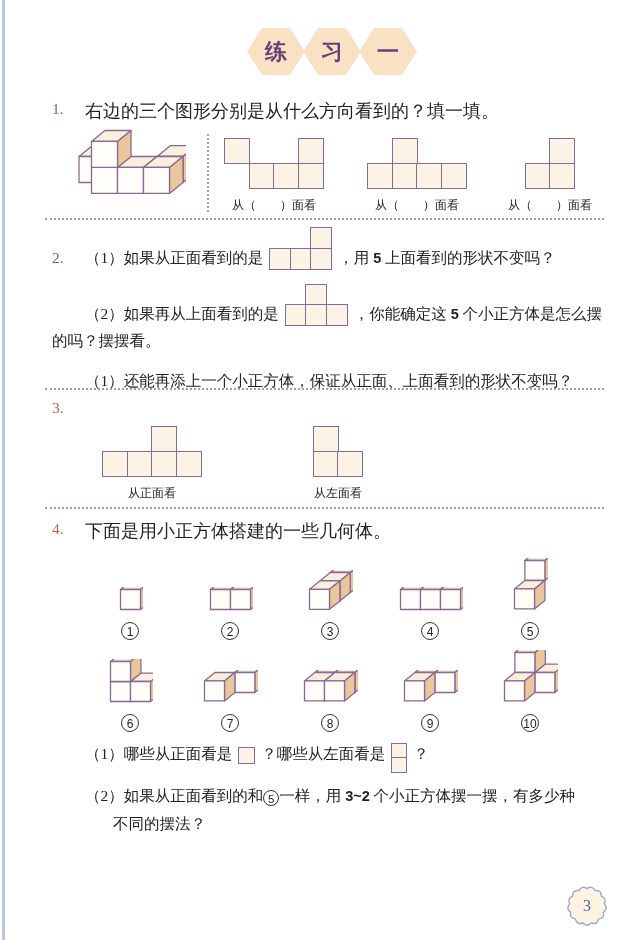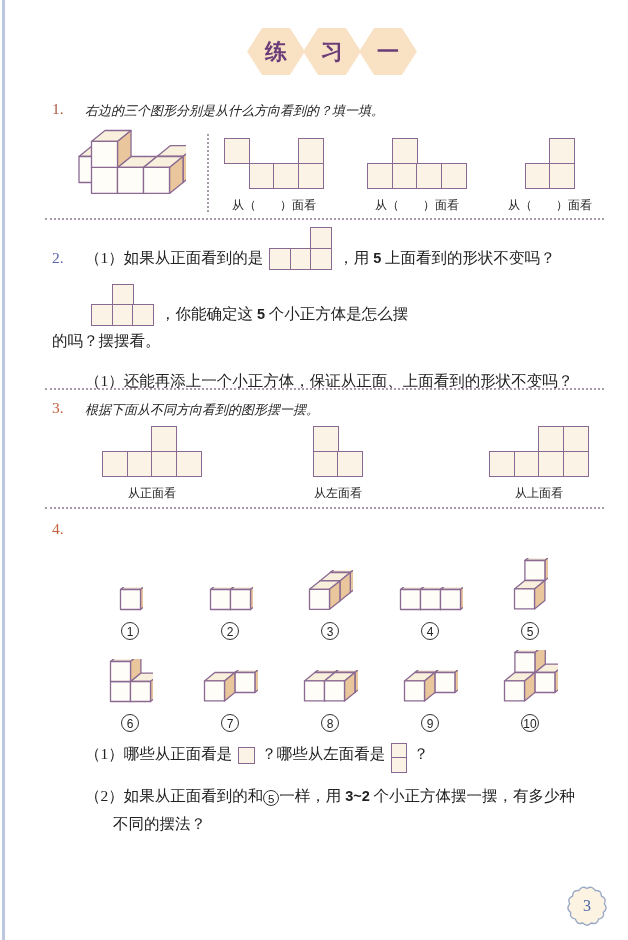--- a/index.html
+++ b/index.html
@@ -9,21 +9,21 @@
   
   .banner{position:absolute;top:27px;left:0;right:0;display:flex;justify-content:center;padding-left:36px;}
   .hex{width:58px;height:49px;margin:0 -1px;background:var(--banner_fill,#f9e2c4);
        clip-path:polygon(26% 2%,74% 2%,100% 50%,74% 98%,26% 98%,0 50%);
        display:flex;align-items:center;justify-content:center;}
   .hex span{font-size:22px;font-weight:bold;color:var(--banner_text,#6b3c78);}
   
   .qline{position:absolute;left:52px;display:flex;align-items:flex-start;}
   .qnum{width:33px;font-size:15.5px;flex:0 0 auto;}
   .qn1{color:var(--q1_num);} .qn2{color:var(--q2_num);} .qn3{color:var(--q3_num);} .qn4{color:var(--q4_num);}
-  .qtext{font-size:13px;line-height:22px;font-style:italic;}
+  .qtext{font-size:18px;line-height:22px;}
   .sep{position:absolute;left:45px;right:24px;height:0;border-top:2px dotted var(--dotted,#a899ab);}
   .vdash{position:absolute;width:0;border-left:2px dotted var(--dotted,#a899ab);}
   
   .grid{position:relative;margin:0 auto;}
   .cell{position:absolute;box-sizing:border-box;border:1.5px solid var(--outline,#8a6a92);
         background:var(--cream,#fbf4e6);}
   .viewblock{position:absolute;top:0;}
   .viewblock .grid{margin-top:12px;}
   .viewlabel{font-size:12px;text-align:center;margin-top:8px;white-space:nowrap;}
   
@@ -127,74 +127,64 @@
       <span class="t">（1）如果从正面看到的是</span>
       <span class="inlinefig" style="display: inline-block; position: relative; width: 63px; height: 42.5px;">
           <div class="cell" style="left: 41px; top: 0px; width: 22px; height: 22px;"></div>
           <div class="cell" style="left: 0px; top: 20.5px; width: 22px; height: 22px;"></div>
           <div class="cell" style="left: 20.5px; top: 20.5px; width: 22px; height: 22px;"></div>
           <div class="cell" style="left: 41px; top: 20.5px; width: 22px; height: 22px;"></div>
         </span>
       <span class="t"><span>，用 </span><span class="num">5</span><span> 上面看到的形状不变吗？</span></span>
     </div>
     <div class="q2line" style="margin-left:33px;margin-top:14px;">
+      <span class="t">（2）如果再从上面看到的是</span>
       <span class="inlinefig" style="display: inline-block; position: relative; width: 63px; height: 42.5px;">
           <div class="cell" style="left: 20.5px; top: 0px; width: 22px; height: 22px;"></div>
           <div class="cell" style="left: 0px; top: 20.5px; width: 22px; height: 22px;"></div>
           <div class="cell" style="left: 20.5px; top: 20.5px; width: 22px; height: 22px;"></div>
           <div class="cell" style="left: 41px; top: 20.5px; width: 22px; height: 22px;"></div>
         </span>
       <span class="t"><span>，你能确定这 </span><span class="num">5</span><span> 个小正方体是怎么摆</span></span>
     </div>
     <div class="subitem" style="margin-top:3px;">的吗？摆摆看。</div>
     <div class="subitem" style="margin-left:33px;margin-top:16px;">（1）还能再添上一个小正方体，保证从正面、上面看到的形状不变吗？</div>
   </div>
 
   <div class="sep" style="top:388px;"></div>
 
   <div class="qline" style="top:399px;">
     <span class="qnum qn3">3.</span>
-    <span class="qtext">根据下面从不同方向看到的图形摆一摆。</span>
   </div>
   <div style="position:absolute;top:421px;left:0;right:0;height:90px;">
     <div class="viewblock" style="left:92px;width:120px;">
       <div class="grid" style="margin-top: 5px; position: relative; width: 99.5px; height: 50.5px;">
           <div class="cell" style="left: 49px; top: 0px; width: 26px; height: 26px;"></div>
           <div class="cell" style="left: 0px; top: 24.5px; width: 26px; height: 26px;"></div>
           <div class="cell" style="left: 24.5px; top: 24.5px; width: 26px; height: 26px;"></div>
           <div class="cell" style="left: 49px; top: 24.5px; width: 26px; height: 26px;"></div>
           <div class="cell" style="left: 73.5px; top: 24.5px; width: 26px; height: 26px;"></div>
         </div>
       <div class="viewlabel">从正面看</div>
     </div>
     <div class="viewblock" style="left:283px;width:110px;">
       <div class="grid" style="margin-top: 5px; position: relative; width: 50.5px; height: 50.5px;">
           <div class="cell" style="left: 0px; top: 0px; width: 26px; height: 26px;"></div>
           <div class="cell" style="left: 0px; top: 24.5px; width: 26px; height: 26px;"></div>
           <div class="cell" style="left: 24.5px; top: 24.5px; width: 26px; height: 26px;"></div>
         </div>
       <div class="viewlabel">从左面看</div>
     </div>
-    <div class="viewblock" style="left:478px;width:122px;">
-      <div class="grid" style="margin-top: 5px; position: relative; width: 99.5px; height: 50.5px;">
-          <div class="cell" style="left: 49px; top: 0px; width: 26px; height: 26px;"></div>
-          <div class="cell" style="left: 73.5px; top: 0px; width: 26px; height: 26px;"></div>
-          <div class="cell" style="left: 0px; top: 24.5px; width: 26px; height: 26px;"></div>
-          <div class="cell" style="left: 24.5px; top: 24.5px; width: 26px; height: 26px;"></div>
-          <div class="cell" style="left: 49px; top: 24.5px; width: 26px; height: 26px;"></div>
-          <div class="cell" style="left: 73.5px; top: 24.5px; width: 26px; height: 26px;"></div>
-        </div>
-      <div class="viewlabel">从上面看</div>
-    </div>
   </div>
 
   <div class="sep" style="top:507px;"></div>
 
   <div class="qline" style="top:520px;">
     <span class="qnum qn4">4.</span>
+    <span class="qtext">下面是用小正方体搭建的一些几何体。</span>
   </div>
 
   <div style="position:absolute;top:542px;left:0;right:0;height:96px;">
     <div class="solidblock" style="left:80px;">
         <div class="solidwrap" style="height:74px;">
           <span><svg width="25" height="25">
               <polygon points="2.5,2.5 12.9,-5.9 32.9,-5.9 22.5,2.5" fill="#f8f0dc" stroke="#8a6a92" stroke-width="1.3" stroke-linejoin="round"></polygon>
               <polygon points="22.5,2.5 32.9,-5.9 32.9,14.1 22.5,22.5" fill="#e9c69b" stroke="#8a6a92" stroke-width="1.3" stroke-linejoin="round"></polygon>
               <polygon points="2.5,2.5 22.5,2.5 22.5,22.5 2.5,22.5" fill="#fffdf8" stroke="#8a6a92" stroke-width="1.3" stroke-linejoin="round"></polygon>
             </svg></span>

